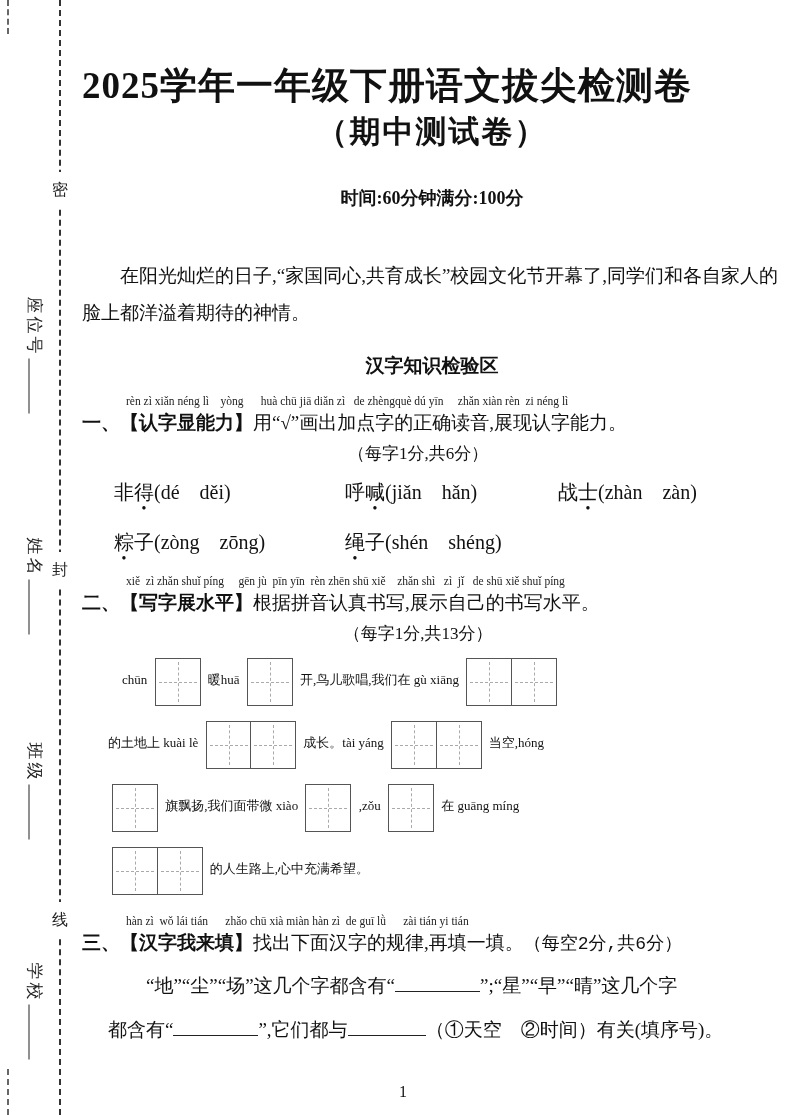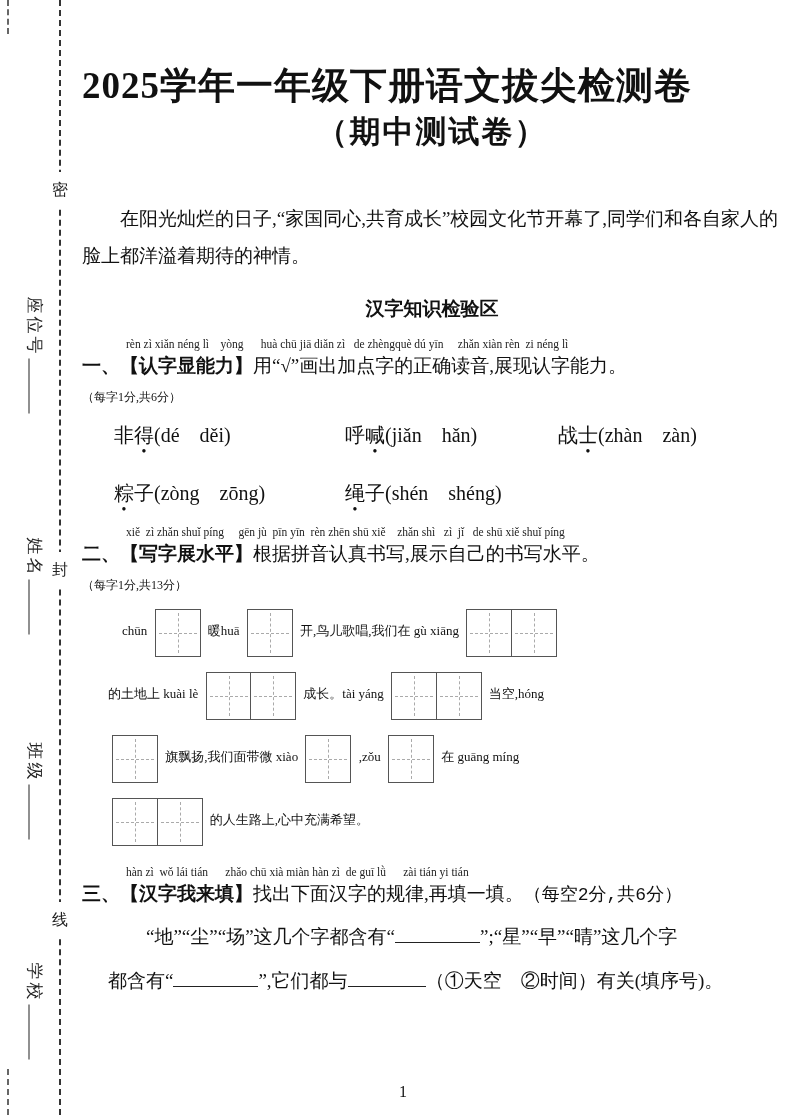--- a/index.html
+++ b/index.html
@@ -31,26 +31,26 @@
   .title { margin-top:28px; font-size:37px; font-weight:900; letter-spacing:1px; line-height:48px; }
   .subtitle { text-align:center; font-size:31px; font-weight:900; letter-spacing:2px; line-height:44px; }
   .time-info { margin-top:32px; text-align:center; font-size:18px; font-weight:bold; line-height:25px; }
   .intro { margin-top:46px; font-size:19px; line-height:37px; text-indent:2em; }
   .section-header { margin-top:22px; text-align:center; font-size:19px; font-weight:bold; line-height:26px; }
 
   .pinyin-line { margin-top:14px; font-size:11.5px; color:#222; white-space:pre; padding-left:44px; line-height:16px; }
   .pinyin-line.tight { margin-top:16px; }
   .q-head { font-size:19px; line-height:28px; }
   .q-head .qlabel { font-weight:bold; }
-  .score { margin-top:4px; text-align:left; padding-right:28px; font-size:12px; line-height:26px; }
+  .score { margin-top:4px; text-align:center; padding-right:28px; font-size:17px; line-height:26px; }
   .score-inline { font-size:18px;font-family:Liberation Mono, monospace; }
 
   .q1-items {
     margin-top:10px; padding-left:32px; font-size:20px; line-height:30px;
-    display:grid; grid-template-columns:231px 213px 1fr; row-gap:28px;
+    display:grid; grid-template-columns:231px 213px 1fr; row-gap:20px;
   }
   .dot-under { position:relative; display:inline-block; }
   .dot-under::after {
     content:"●"; position:absolute; left:50%; bottom:-0.62em;
     transform:translateX(-50%); font-size:0.40em; line-height:1;
   }
 
   .q2-body { margin-top:2px; padding-left:26px; text-indent:14px; font-size:13px; line-height:62px;font-family:Liberation Serif, serif; }
   .box-group { white-space:nowrap; display:inline-block; vertical-align:middle; text-indent:0; margin:0 4px; }
   .tzg {
@@ -89,20 +89,21 @@
     <span>班级</span><span class="fill-line"></span>
   </div>
   <div class="side-label" style="left:-14px;top:999px;width:96px">
     <span>学校</span><span class="fill-line"></span>
   </div>
 
   <div class="content">
 
     <div class="title">2025学年一年级下册语文拔尖检测卷</div>
     <div class="subtitle">（期中测试卷）</div>
+    <div class="time-info">时间:60分钟满分:100分</div>
 
     <p class="intro">在阳光灿烂的日子,“家国同心,共育成长”校园文化节开幕了,同学们和各自家人的脸上都洋溢着期待的神情。</p>
 
     <div class="section-header">汉字知识检验区</div>
 
     <div class="pinyin-line">rèn zì xiǎn néng lì    yòng      huà chū jiā diǎn zì   de zhèngquè dú yīn     zhǎn xiàn rèn  zi néng lì</div>
     <div class="q-head">
       <span class="qlabel">一、【认字显能力】</span><span>用“√”画出加点字的正确读音,展现认字能力。</span>
     </div>
     <div class="score">（每字1分,共6分）</div>

